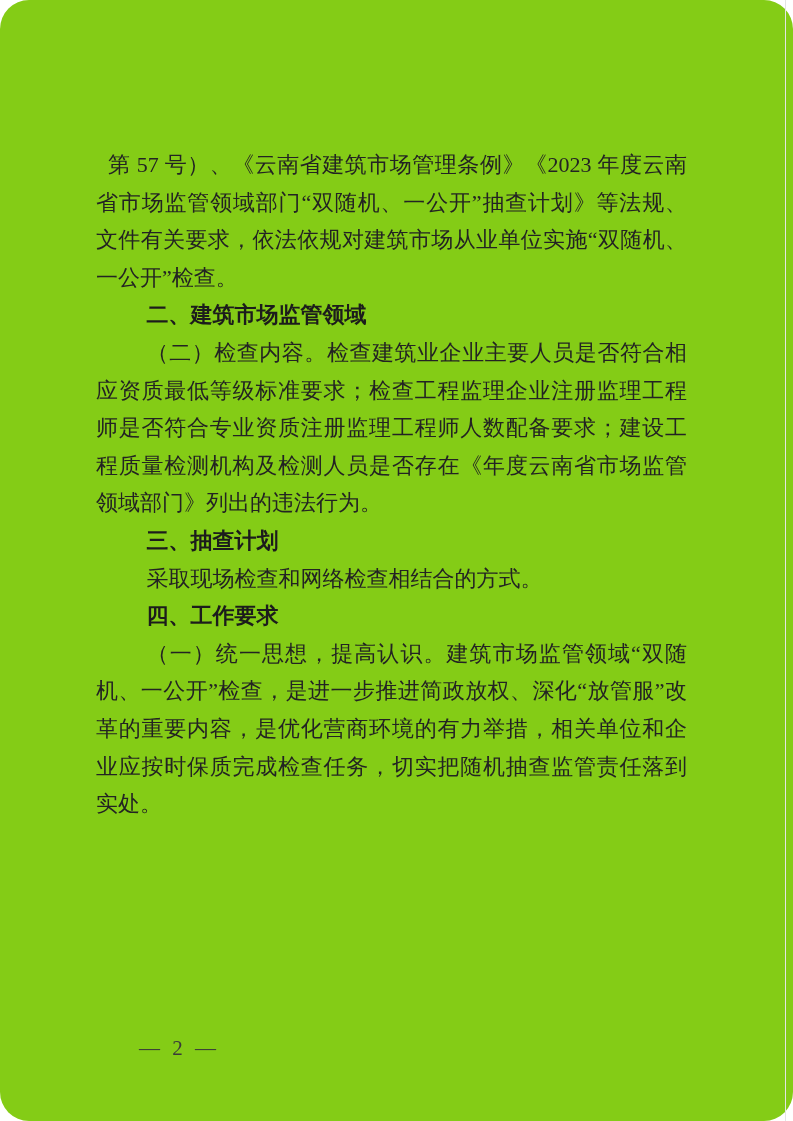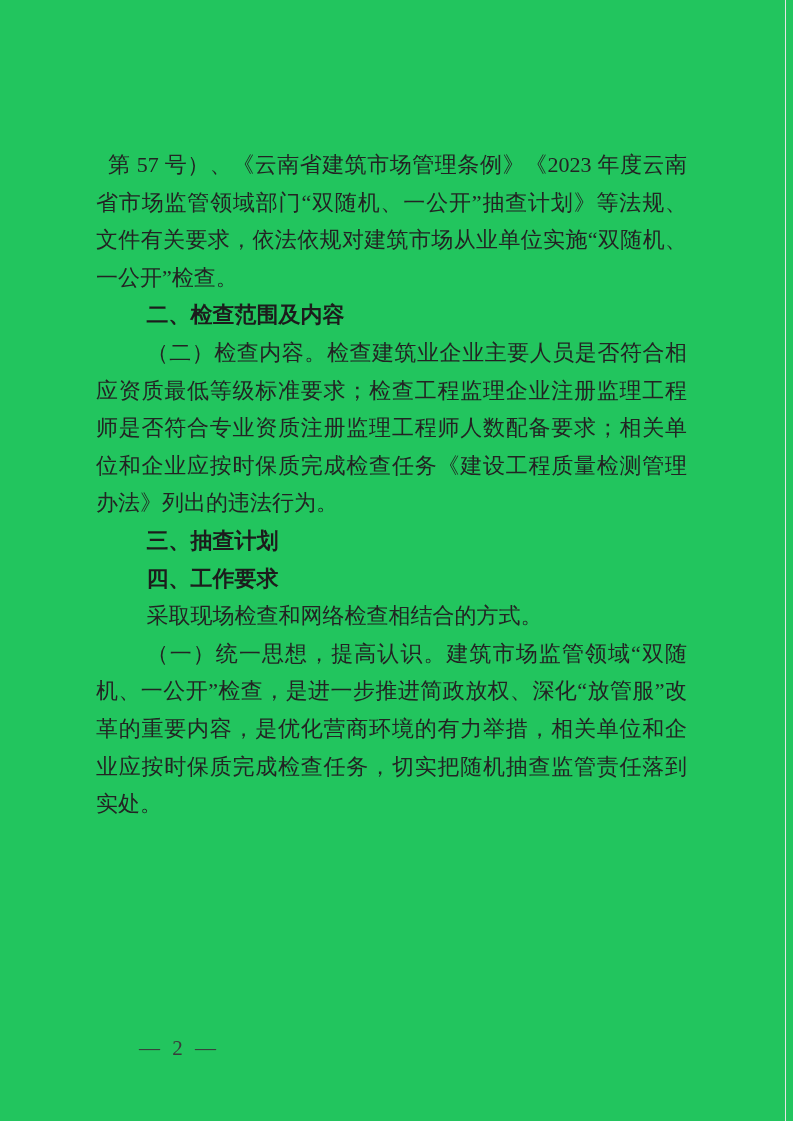--- a/index.html
+++ b/index.html
@@ -5,21 +5,22 @@
   html, body { margin: 0; padding: 0; }
   body {
     width: 793px; height: 1121px;
     background: #ffffff;
     position: relative;
     overflow: hidden;
     font-family: "Liberation Serif", "DejaVu Serif", serif;
   }
   .page {
     position: absolute; inset: 0;
-    background: #22c55e;
+    background: #84cc16;
+    border-radius: 29px;
   }
   .scan-edge {
     position: absolute;
     top: 0; bottom: 0; right: 7px;
     width: 1px;
     background: #e4e4e4;
   }
   .content {
     position: absolute;
     left: 96px; top: 146px;
@@ -50,30 +51,30 @@
   }
 </style>
 </head>
 <body>
 
 <div class="page">
 
   <div class="content">
     <p class="blk cont">第 57 号）、《云南省建筑市场管理条例》《2023 年度云南省市场监管领域部门“双随机、一公开”抽查计划》等法规、文件有关要求，依法依规对建筑市场从业单位实施“双随机、一公开”检查。</p>
 
-    <p class="blk head">二、检查范围及内容</p>
+    <p class="blk head">二、建筑市场监管领域</p>
 
 
-    <p class="blk para">（二）检查内容。检查建筑业企业主要人员是否符合相应资质最低等级标准要求；检查工程监理企业注册监理工程师是否符合专业资质注册监理工程师人数配备要求；相关单位和企业应按时保质完成检查任务《建设工程质量检测管理办法》列出的违法行为。</p>
+    <p class="blk para">（二）检查内容。检查建筑业企业主要人员是否符合相应资质最低等级标准要求；检查工程监理企业注册监理工程师是否符合专业资质注册监理工程师人数配备要求；建设工程质量检测机构及检测人员是否存在《年度云南省市场监管领域部门》列出的违法行为。</p>
 
     <p class="blk head">三、抽查计划</p>
 
+    <p class="blk para">采取现场检查和网络检查相结合的方式。</p>
+
     <p class="blk head">四、工作要求</p>
-
-    <p class="blk para">采取现场检查和网络检查相结合的方式。</p>
 
     <p class="blk para">（一）统一思想，提高认识。建筑市场监管领域“双随机、一公开”检查，是进一步推进简政放权、深化“放管服”改革的重要内容，是优化营商环境的有力举措，相关单位和企业应按时保质完成检查任务，切实把随机抽查监管责任落到实处。</p>
 
   </div>
 
   <div class="page-number">— 2 —</div>
 
   <div class="scan-edge"></div>
 
 </div>

